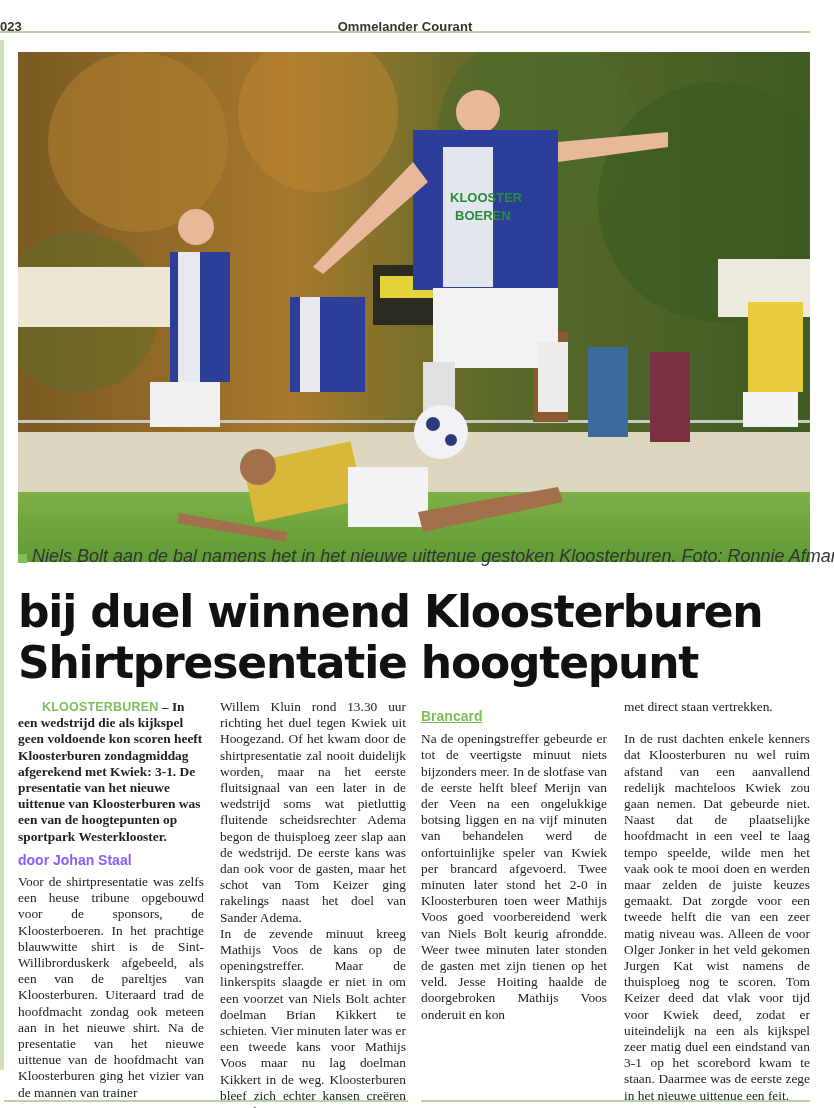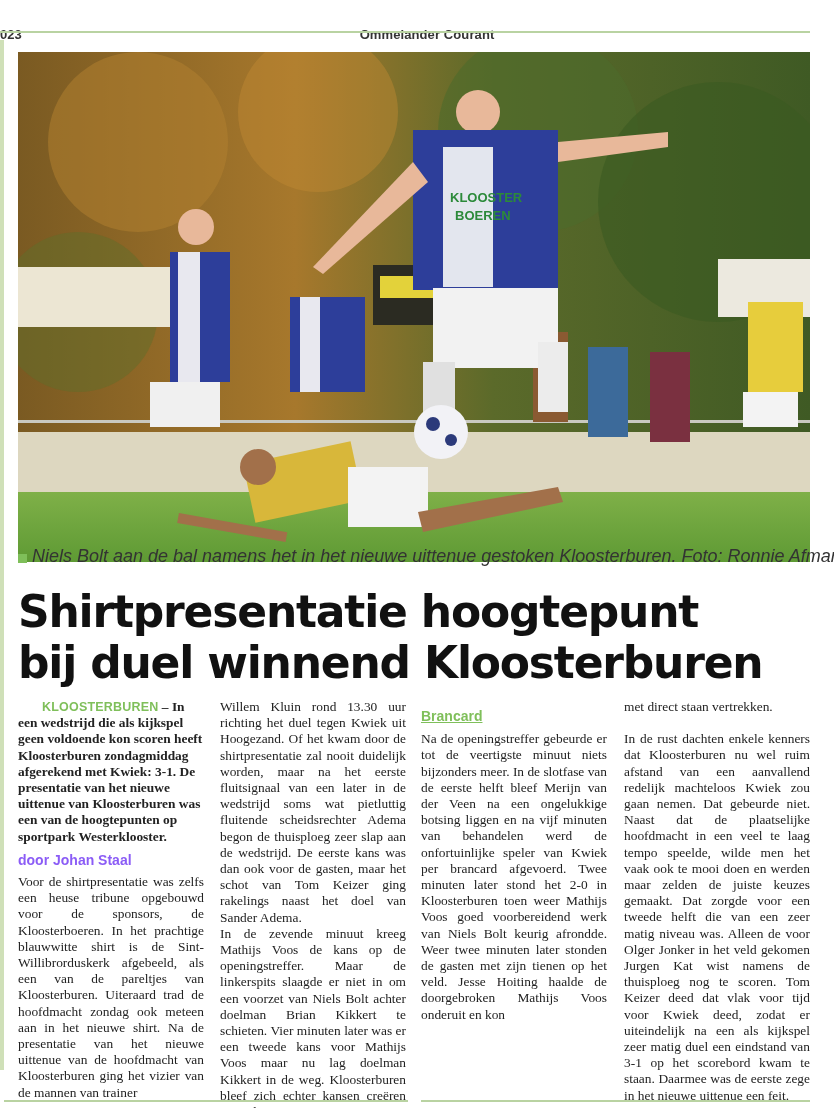--- a/index.html
+++ b/index.html
@@ -1,23 +1,23 @@
 <!DOCTYPE html>
 <html><head>
 <meta charset="utf-8">
 <style>
   * { box-sizing: border-box; margin: 0; padding: 0; }
   html, body { width: 834px; height: 1108px; background: #ffffff; overflow: hidden; }
   body { position: relative; font-family: "Liberation Serif", serif; color: #1e1e1e; }
 
   .left-strip { position: absolute; left: 0; top: 40px; width: 4px; height: 1030px; background: #cfe0b8; }
 
-  .header { position: absolute; left: 0; top: 16px; width: 810px; height: 36px; }
+  .header { position: absolute; left: 0; top: 8px; width: 810px; height: 36px; }
   .header .date { position: absolute; left: 0; top: 11px; font-family: "Liberation Sans", sans-serif; font-size: 13px; font-weight: bold; color: #333; }
-  .header .paper { position: absolute; left: 0; width: 810px; top: 11px; text-align: center; font-family: "Liberation Sans", sans-serif; font-size: 13px; font-weight: bold; color: #333; letter-spacing: 0.1px; margin-left: 22px; }
+  .header .paper { position: absolute; left: 0; width: 810px; top: 11px; text-align: center; font-family: "Liberation Sans", sans-serif; font-size: 13px; font-weight: bold; color: #333; letter-spacing: 0.1px; }
   .header-rule { position: absolute; left: 0; top: 31px; width: 810px; height: 2px; background: #b9d3a2; }
 
   .photo { position: absolute; left: 18px; top: 52px; width: 792px; height: 510px; overflow: hidden; background: #f97316; }
   .photo svg { display: block; }
 
   .caption { position: absolute; left: 18px; top: 546px; font-family: "Liberation Sans", sans-serif; font-style: italic; font-size: 18px; color: #333; white-space: nowrap; }
   .caption .bullet { display: inline-block; width: 9px; height: 9px; background: #7fbf5a; margin-right: 5px; vertical-align: -1px; }
 
   .headline { position: absolute; left: 18px; top: 586px; width: 800px; font-family: "DejaVu Sans", sans-serif; font-weight: bold; font-size: 44px; line-height: 51px; color: #111; letter-spacing: -1.2px; }
   .headline div { white-space: nowrap; }
@@ -114,22 +114,22 @@
     <polygon points="400,460 540,435 545,450 405,480" fill="#a2704a"></polygon>
     <rect x="160" y="468" width="110" height="10" fill="#a2704a" transform="rotate(10 200 470)"></rect>
   </svg>
 </div>
 
 <div class="caption">
   <span class="bullet"></span><span>Niels Bolt aan de bal namens het in het nieuwe uittenue gestoken Kloosterburen. Foto: Ronnie Afman.</span>
 </div>
 
 <div class="headline">
+  <div>bij duel winnend Kloosterburen</div>
   <div>Shirtpresentatie hoogtepunt</div>
-  <div>bij duel winnend Kloosterburen</div>
 </div>
 
 <div class="col c1">
   <p class="lead"><span class="dateline">KLOOSTERBUREN</span><span> – In een wedstrijd die als kijkspel geen voldoende kon scoren heeft Kloosterburen zondagmiddag afgerekend met Kwiek: 3-1. De presentatie van het nieuwe uittenue van Kloosterburen was een van de hoogtepunten op sportpark Westerklooster.</span></p>
   <div class="byline">door Johan Staal</div>
   <p>Voor de shirtpresentatie was zelfs een heuse tribune opgebouwd voor de sponsors, de Kloosterboeren. In het prachtige blauwwitte shirt is de Sint-Willibrorduskerk afgebeeld, als een van de pareltjes van Kloosterburen. Uiteraard trad de hoofdmacht zondag ook meteen aan in het nieuwe shirt. Na de presentatie van het nieuwe uittenue van de hoofdmacht van Kloosterburen ging het vizier van de mannen van trainer</p>
 </div>
 
 <div class="col c2">
   <p>Willem Kluin rond 13.30 uur richting het duel tegen Kwiek uit Hoogezand. Of het kwam door de shirtpresentatie zal nooit duidelijk worden, maar na het eerste fluitsignaal van een later in de wedstrijd soms wat pietluttig fluitende scheidsrechter Adema begon de thuisploeg zeer slap aan de wedstrijd. De eerste kans was dan ook voor de gasten, maar het schot van Tom Keizer ging rakelings naast het doel van Sander Adema.</p>

